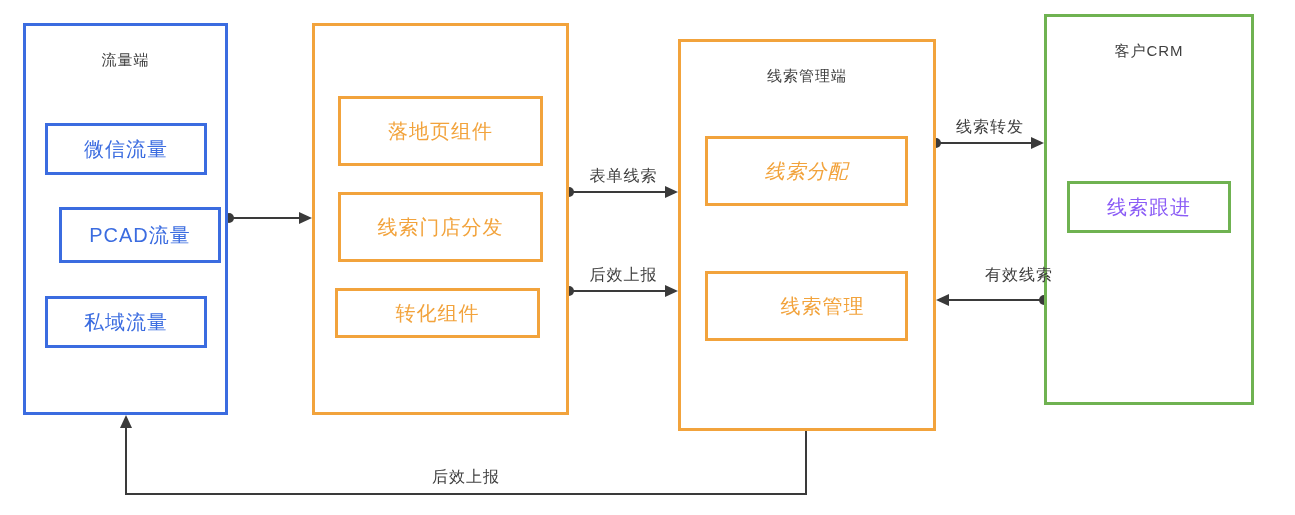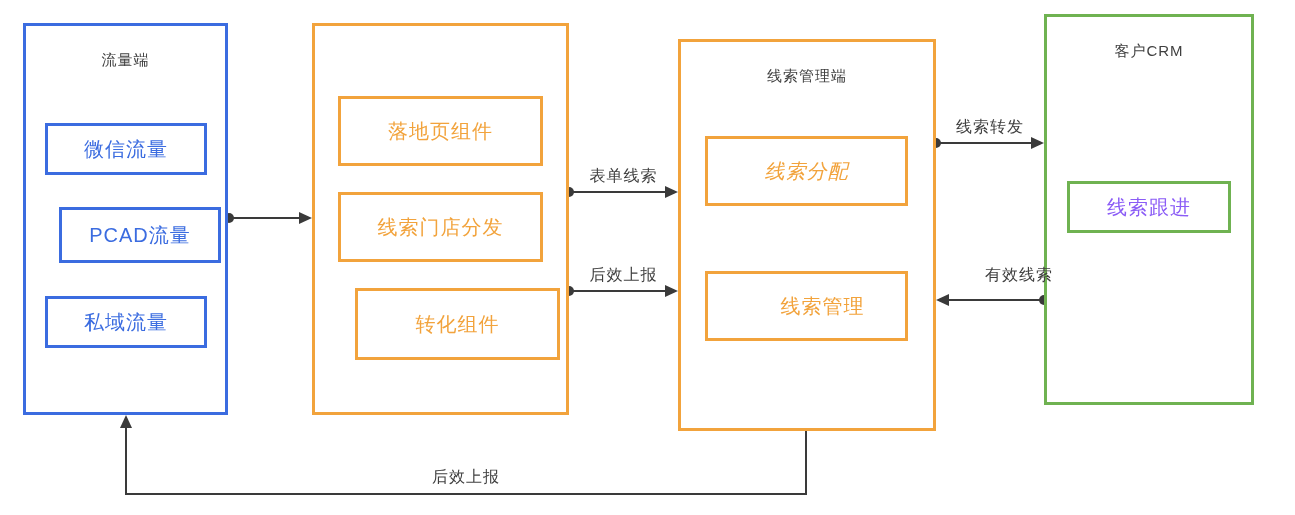--- a/index.html
+++ b/index.html
@@ -106,21 +106,21 @@
   <div class="node blue" style="left:23px; top:23px; width:205px; height:392px;">
     <div class="node-title">流量端</div>
     <div class="sub blue" style="left:19px; top:97px; width:162px; height:52px;">微信流量</div>
     <div class="sub blue" style="left:19px; top:181px; width:162px; height:56px;margin-left:14px;">PCAD流量</div>
     <div class="sub blue" style="left:19px; top:270px; width:162px; height:52px;">私域流量</div>
   </div>
 
   <div class="node orange" style="left:312px; top:23px; width:257px; height:392px;">
     <div class="sub orange" style="left:23px; top:70px; width:205px; height:70px;">落地页组件</div>
     <div class="sub orange" style="left:23px; top:166px; width:205px; height:70px;">线索门店分发</div>
-    <div class="sub orange" style="left:40px; top:262px; width:205px; height:72px;">转化组件</div>
+    <div class="sub orange" style="left:20px; top:262px; width:205px; height:50px;">转化组件</div>
   </div>
 
   <div class="node orange" style="left:678px; top:39px; width:258px; height:392px;">
     <div class="node-title">线索管理端</div>
     <div class="sub orange" style="left:24px; top:94px; width:203px; height:70px;font-style:italic;">线索分配</div>
     <div class="sub orange" style="left:24px; top:229px; width:203px; height:70px;padding-left:32px;">线索管理</div>
   </div>
 
   <div class="node green" style="left:1044px; top:14px; width:210px; height:391px;">
     <div class="node-title">客户CRM</div>

